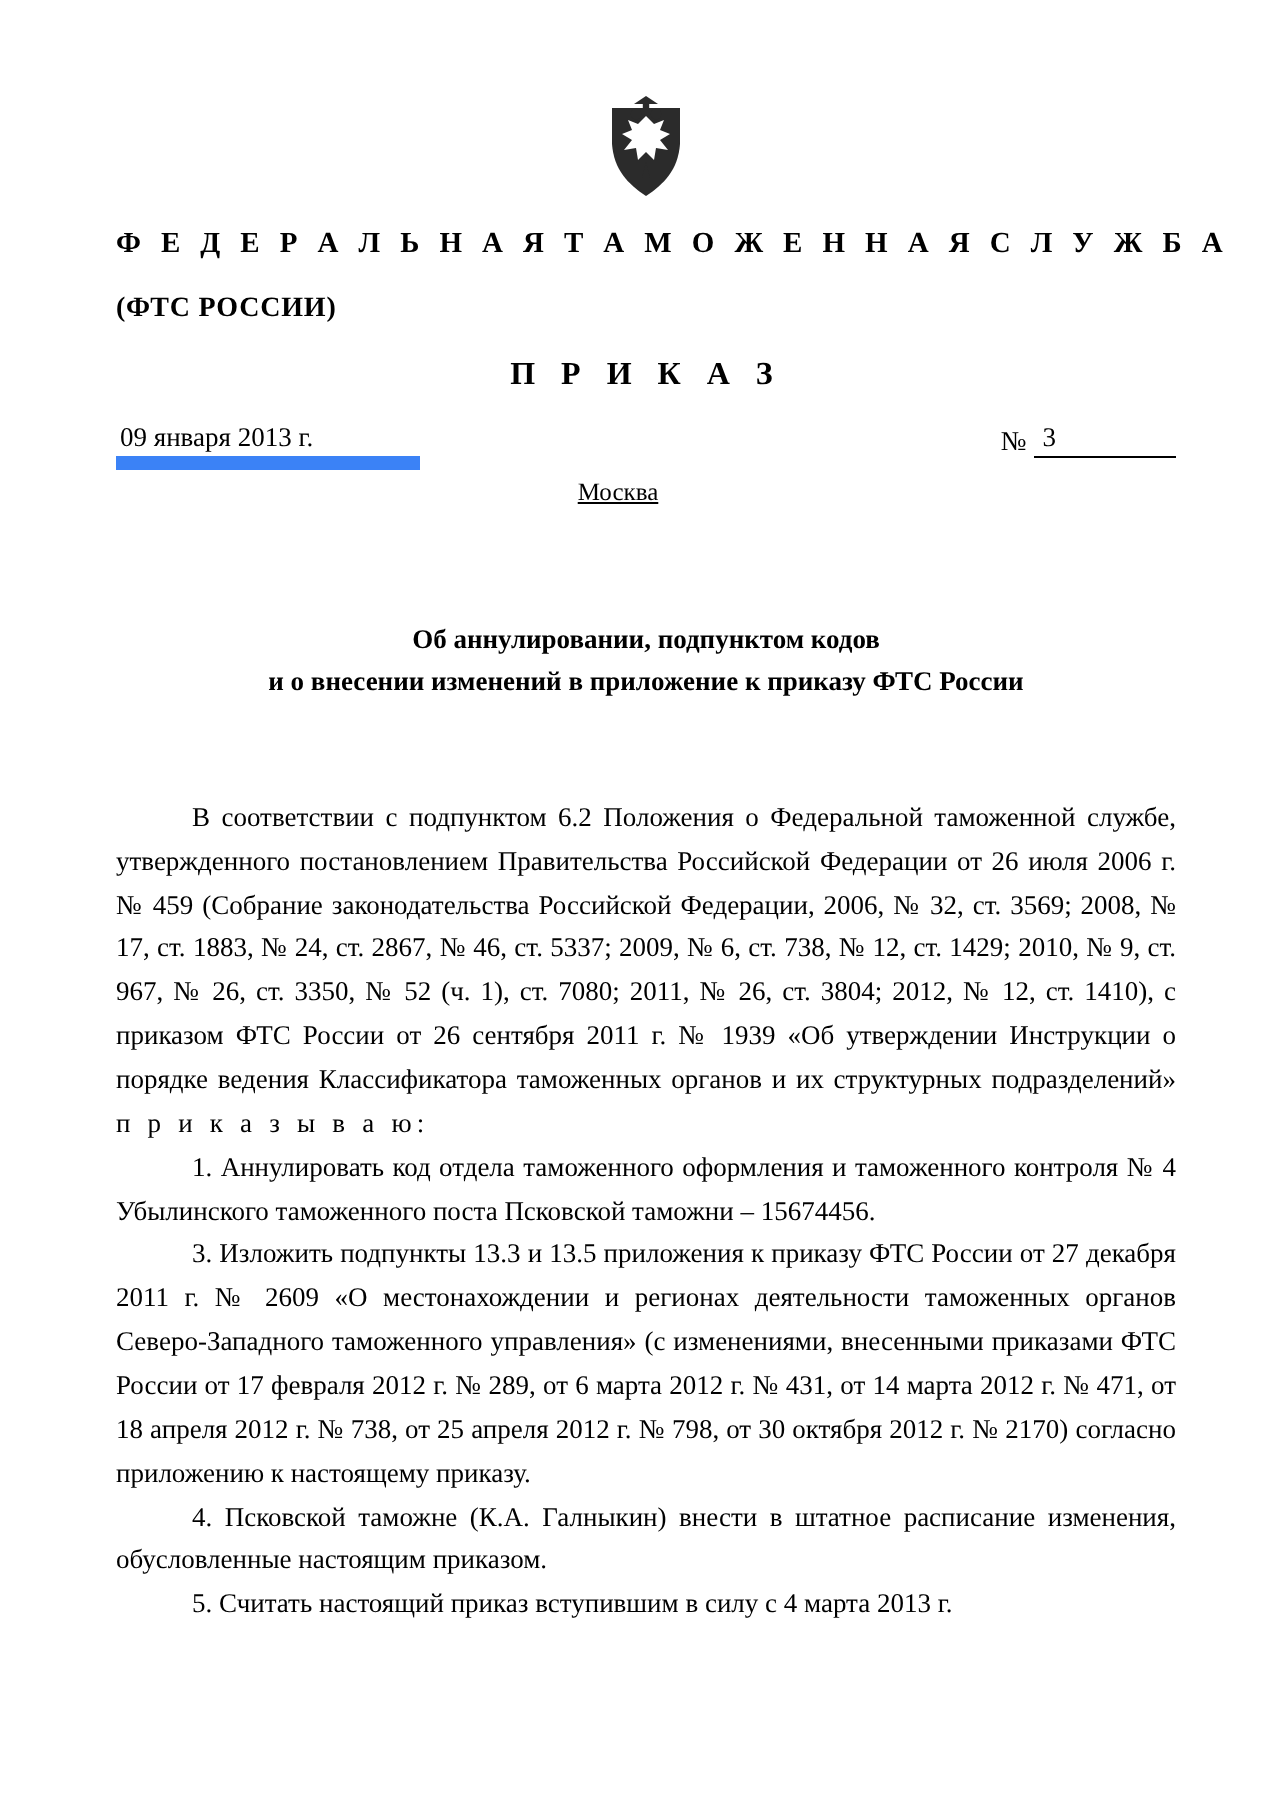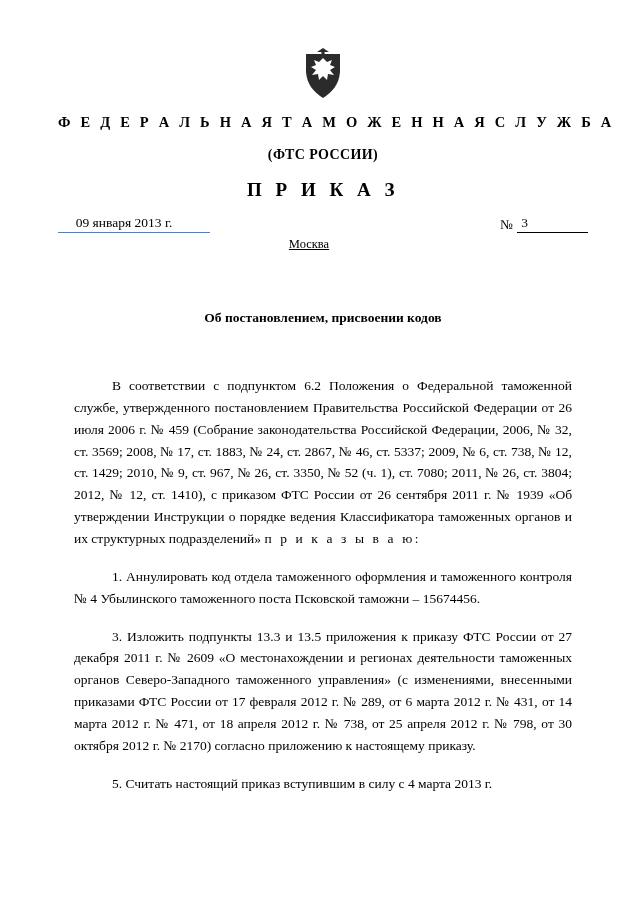--- a/index.html
+++ b/index.html
@@ -36,47 +36,45 @@
   
   .org-name {
     text-align: center;
     font-size: 14.5px;
     font-weight: bold;
     letter-spacing: 3.2px;
     margin: 0 0 5px 0;
     white-space: nowrap;
   }
   .org-sub {
-    text-align: center;
     font-size: 14px;
     font-weight: bold;
     letter-spacing: 0.4px;
     margin: 16px 0 16px 0;
   }
   .doc-type {
     text-align: center;
-    font-size: 19px;
+    font-size: 16px;
     font-weight: bold;
     letter-spacing: 4.5px;
     margin: 0 0 14px 0;
   }
   
   .meta-row {
     display: flex;
     align-items: flex-start;
     justify-content: space-between;
     margin-top: 14px;
   }
   .meta-date {
     font-size: 13.5px;
-    border-bottom: 1px solid #3b82f6;
+    border-bottom: 7px solid #3b82f6;
     padding: 0 22px 1px 2px;
     min-width: 128px;
     white-space: nowrap;
-    text-align: center;
   }
   .meta-num {
     font-size: 13.5px;
     white-space: nowrap;
     display: flex;
     align-items: flex-end;
   }
   .meta-num .nsign { margin-right: 4px; }
   .meta-num .nval {
     border-bottom: 1px solid #000;
@@ -100,21 +98,21 @@
   .title-block div { white-space: nowrap; }
   
   .body {
     margin-top: 46px;
     font-size: 13.5px;
     line-height: 1.62;
     text-align: justify;
     text-justify: inter-word;
   }
   .body p {
-    margin: 16px;
+    margin: 0;
     text-indent: 38px;
   }
   .spaced {
     letter-spacing: 2.6px;
   }
 </style>
 </head>
 <body>
 
 <div class="page">
@@ -142,23 +140,25 @@
   <div class="meta-row">
     <div class="meta-date">09 января 2013 г.</div>
     <div class="meta-num">
       <span class="nsign">№</span>
       <span class="nval">3</span>
     </div>
   </div>
   <div class="city">Москва</div>
 
   <div class="title-block">
-    <div>Об постановлением, присвоении кодов</div>
+    <div>Об аннулировании, подпунктом кодов</div>
+    <div>и о внесении изменений в приложение к приказу ФТС России</div>
   </div>
 
   <div class="body">
     <p><span>В соответствии с подпунктом 6.2 Положения о Федеральной таможенной службе, утвержденного постановлением Правительства Российской Федерации от 26 июля 2006 г. № 459 (Собрание законодательства Российской Федерации, 2006, № 32, ст. 3569; 2008, № 17, ст. 1883, № 24, ст. 2867, № 46, ст. 5337; 2009, № 6, ст. 738, № 12, ст. 1429; 2010, № 9, ст. 967, № 26, ст. 3350, № 52 (ч. 1), ст. 7080; 2011, № 26, ст. 3804; 2012, № 12, ст. 1410), с приказом ФТС России от 26 сентября 2011 г. № 1939 «Об утверждении Инструкции о порядке ведения Классификатора таможенных органов и их структурных подразделений»</span> <span class="spaced">п р и к а з ы в а ю:</span></p>
     <p>1. Аннулировать код отдела таможенного оформления и таможенного контроля № 4 Убылинского таможенного поста Псковской таможни – 15674456.</p>
     <p>3. Изложить подпункты 13.3 и 13.5 приложения к приказу ФТС России от 27 декабря 2011 г. № 2609 «О местонахождении и регионах деятельности таможенных органов Северо-Западного таможенного управления» (с изменениями, внесенными приказами ФТС России от 17 февраля 2012 г. № 289, от 6 марта 2012 г. № 431, от 14 марта 2012 г. № 471, от 18 апреля 2012 г. № 738, от 25 апреля 2012 г. № 798, от 30 октября 2012 г. № 2170) согласно приложению к настоящему приказу.</p>
+    <p>4. Псковской таможне (К.А. Галныкин) внести в штатное расписание изменения, обусловленные настоящим приказом.</p>
     <p>5. Считать настоящий приказ вступившим в силу с 4 марта 2013 г.</p>
   </div>
 
 </div>
 
 </body></html>

